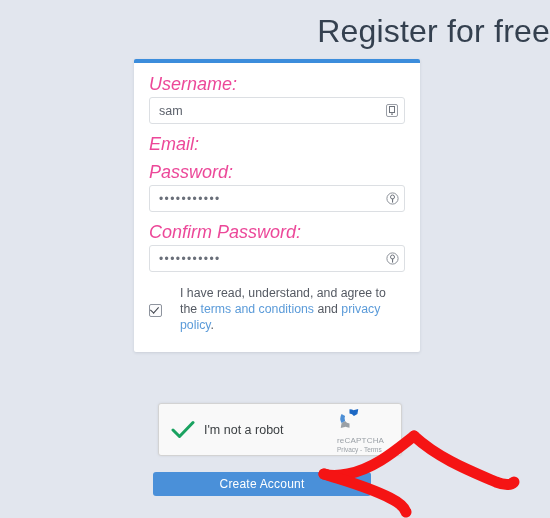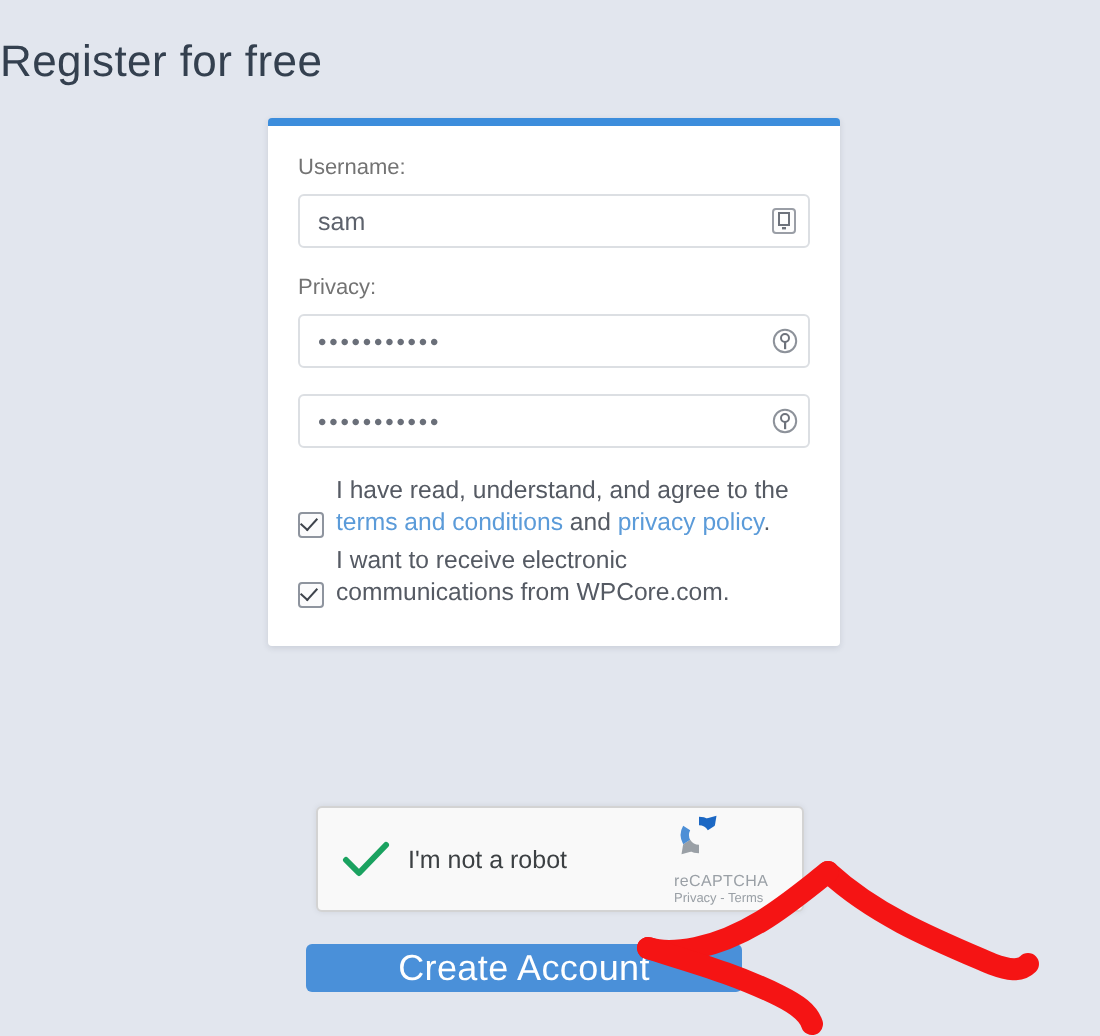--- a/index.html
+++ b/index.html
@@ -9,23 +9,23 @@
   body {
     width: 550px;
     height: 518px;
     background: #e2e6ee;
     font-family: "Liberation Sans", "DejaVu Sans", sans-serif;
     overflow: hidden;
     position: relative;
   }
 
   #page-title {
-    text-align: left;
+    text-align: right;
     color: #34404f;
-    font-size: 22px;
+    font-size: 32px;
     font-weight: 400;
     letter-spacing: 0.2px;
     padding-top: 14px;
     margin: 0;
     line-height: 34px;
   }
 
   
   .card {
     position: absolute;
@@ -35,24 +35,25 @@
     background: #ffffff;
     border-top: 4px solid #3c8ddc;
     border-radius: 2px;
     box-shadow: 0 1px 3px rgba(40,50,70,0.13);
     padding: 14px 15px 16px 15px;
     box-sizing: content-box;
   }
 
   .field-label {
     display: block;
-    color: #737373;
-    font-size: 11px;
+    color: #ec4899;
+    font-size: 18px;
     line-height: 15px;
     margin: 0 0 5px 0;
+    font-style: italic;
   }
   .field-block { margin-bottom: 13px; }
   .field-block:last-of-type { margin-bottom: 11px; }
 
   .input-wrap {
     position: relative;
     display: block;
   }
   .text-input {
     width: 100%;
@@ -83,22 +84,23 @@
     height: 14px;
     display: flex;
     align-items: center;
     justify-content: center;
     cursor: pointer;
   }
 
   
   .consent-row {
     display: flex;
-    align-items: flex-end;
+    align-items: center;
     margin-bottom: 3px;
+    gap: 12px;
   }
   .cbx {
     width: 11px;
     height: 11px;
     flex: 0 0 11px;
     margin: 2px 6px 0 0;
     border: 1px solid #8e949e;
     border-radius: 2px;
     background: #fbfbfc;
     position: relative;
@@ -179,21 +181,21 @@
     position: absolute;
     left: 153px;
     top: 472px;
     width: 218px;
     height: 24px;
     background: #4a90d9;
     border: none;
     border-radius: 3px;
     color: #ffffff;
     font-family: "Liberation Sans", "DejaVu Sans", sans-serif;
-    font-size: 18px;
+    font-size: 12px;
     cursor: pointer;
     letter-spacing: 0.2px;
   }
 
   
   .annotation {
     position: absolute;
     left: 318px;
     top: 424px;
     width: 232px;
@@ -216,58 +218,56 @@
         <svg width="12" height="13" viewBox="0 0 12 13">
           <rect x="0.5" y="0.5" width="11" height="12" rx="1.5" fill="#fdfdfd" stroke="#9a9ea6"></rect>
           <rect x="3.5" y="2.5" width="5" height="6" fill="none" stroke="#6e737c"></rect>
           <rect x="5" y="9.5" width="2" height="1.2" fill="#6e737c"></rect>
         </svg>
       </span>
     </div>
   </div>
 
   <div class="field-block">
-  </div>
-
-  <div class="field-block">
-    <label class="field-label">Privacy:</label>
+    <label class="field-label">Email:</label>
+  </div>
+
+  <div class="field-block">
+    <label class="field-label">Password:</label>
     <div class="input-wrap">
       <input class="text-input dots" type="text" value="•••••••••••" style="">
       <span class="in-field-icon">
         <svg width="13" height="13" viewBox="0 0 13 13">
           <circle cx="6.5" cy="6.5" r="5.6" fill="none" stroke="#8d929a" stroke-width="1"></circle>
           <circle cx="6.5" cy="5" r="2" fill="none" stroke="#6e737c" stroke-width="1"></circle>
           <rect x="6" y="6.6" width="1.1" height="4" fill="#6e737c"></rect>
         </svg>
       </span>
     </div>
   </div>
 
   <div class="field-block">
+    <label class="field-label">Confirm Password:</label>
     <div class="input-wrap">
       <input class="text-input dots" type="text" value="•••••••••••" style="">
       <span class="in-field-icon">
         <svg width="13" height="13" viewBox="0 0 13 13">
           <circle cx="6.5" cy="6.5" r="5.6" fill="none" stroke="#8d929a" stroke-width="1"></circle>
           <circle cx="6.5" cy="5" r="2" fill="none" stroke="#6e737c" stroke-width="1"></circle>
           <rect x="6" y="6.6" width="1.1" height="4" fill="#6e737c"></rect>
         </svg>
       </span>
     </div>
   </div>
 
   <div class="consent-row">
     <span class="cbx"></span>
     <span class="consent-text"><span>I have read, understand, and agree to the </span><a href="#">terms and conditions</a><span> and </span><a href="#">privacy policy</a><span>.</span></span>
   </div>
 
-  <div class="consent-row">
-    <span class="cbx"></span>
-    <span class="consent-text">I want to receive electronic communications from WPCore.com.</span>
-  </div>
 
 </div>
 
 <div class="recaptcha">
   <span class="rc-check">
     <svg width="24" height="20" viewBox="0 0 24 20">
       <path d="M2 10 L8.5 16.5 L22 2.5" fill="none" stroke="#1aa260" stroke-width="3" stroke-linecap="round" stroke-linejoin="round"></path>
     </svg>
   </span>
   <span class="rc-label">I'm not a robot</span>

